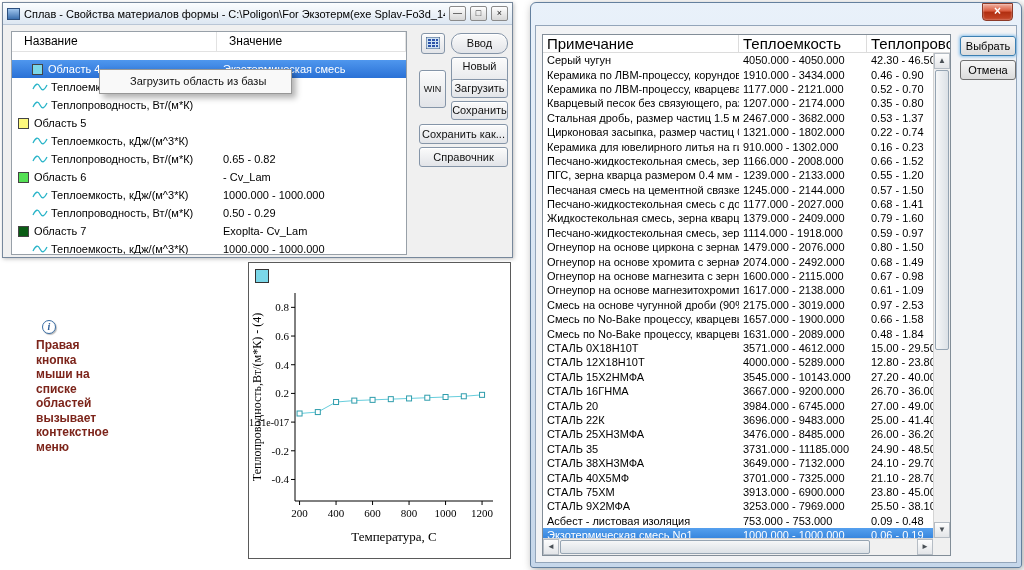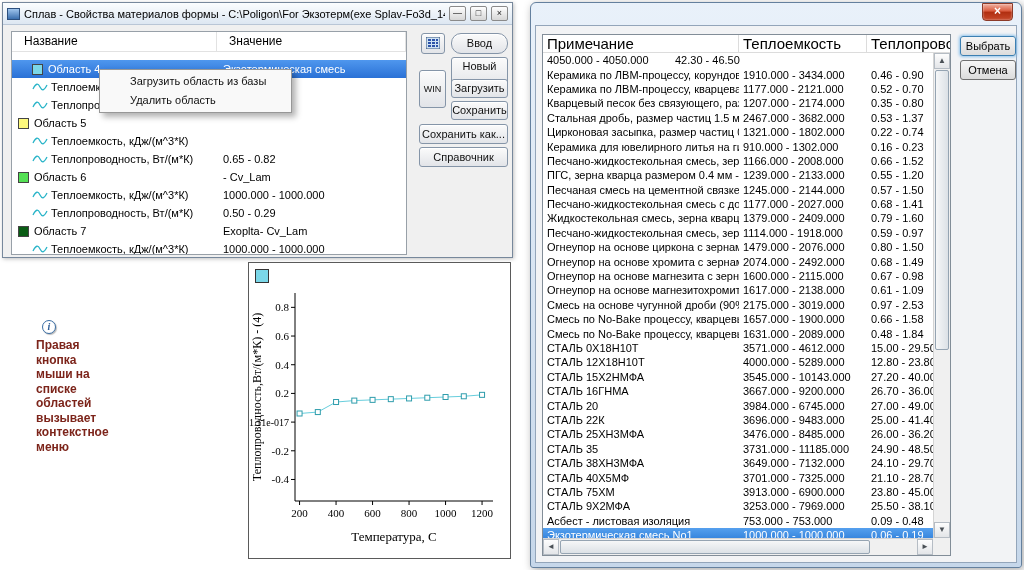--- a/index.html
+++ b/index.html
@@ -195,21 +195,20 @@
                 </svg></span>
               <span>Теплоемкость, кДж/(м^3*К)</span>
             </div>
             <div class="value-cell">1000.000 - 1000.000</div>
           </div>
         </div>
     </div>
 
     <div class="ctx-menu" id="ctx-menu">
         <div class="menu-item">Загрузить область из базы</div>
-        <div class="menu-item">Удалить область</div>
       </div>
 
     <div class="tbtn" id="btn-keypad">
       <svg width="14" height="12" viewBox="0 0 14 12">
         <rect x="0" y="0" width="14" height="12" fill="#cfe2f2" stroke="#35527d"></rect>
         <rect x="2" y="2" width="3" height="2" fill="#2d53a8"></rect>
           <rect x="6" y="2" width="3" height="2" fill="#2d53a8"></rect>
           <rect x="10" y="2" width="2" height="2" fill="#2d53a8"></rect>
         <rect x="2" y="5" width="3" height="2" fill="#2d53a8"></rect>
           <rect x="6" y="5" width="3" height="2" fill="#2d53a8"></rect>
@@ -295,20 +294,21 @@
   <div class="dlg-close">×</div>
   <div class="dlg-client">
     <div class="dlist">
       <div class="dl-header">
         <div class="dh-cell dh-c0">Примечание</div>
         <div class="dh-cell dh-c1">Теплоемкость</div>
         <div class="dh-cell dh-c2">Теплопровод...</div>
       </div>
       <div class="drows" id="dialog-rows">
           <div class="drow">
+            <div class="dcell dc0">Серый чугун</div>
             <div class="dcell dc1">4050.000 - 4050.000</div>
             <div class="dcell dc2">42.30 - 46.50</div>
           </div>
           <div class="drow">
             <div class="dcell dc0">Керамика по ЛВМ-процессу, корундовая осн...</div>
             <div class="dcell dc1">1910.000 - 3434.000</div>
             <div class="dcell dc2">0.46 - 0.90</div>
           </div>
           <div class="drow">
             <div class="dcell dc0">Керамика по ЛВМ-процессу, кварцевая осно...</div>

